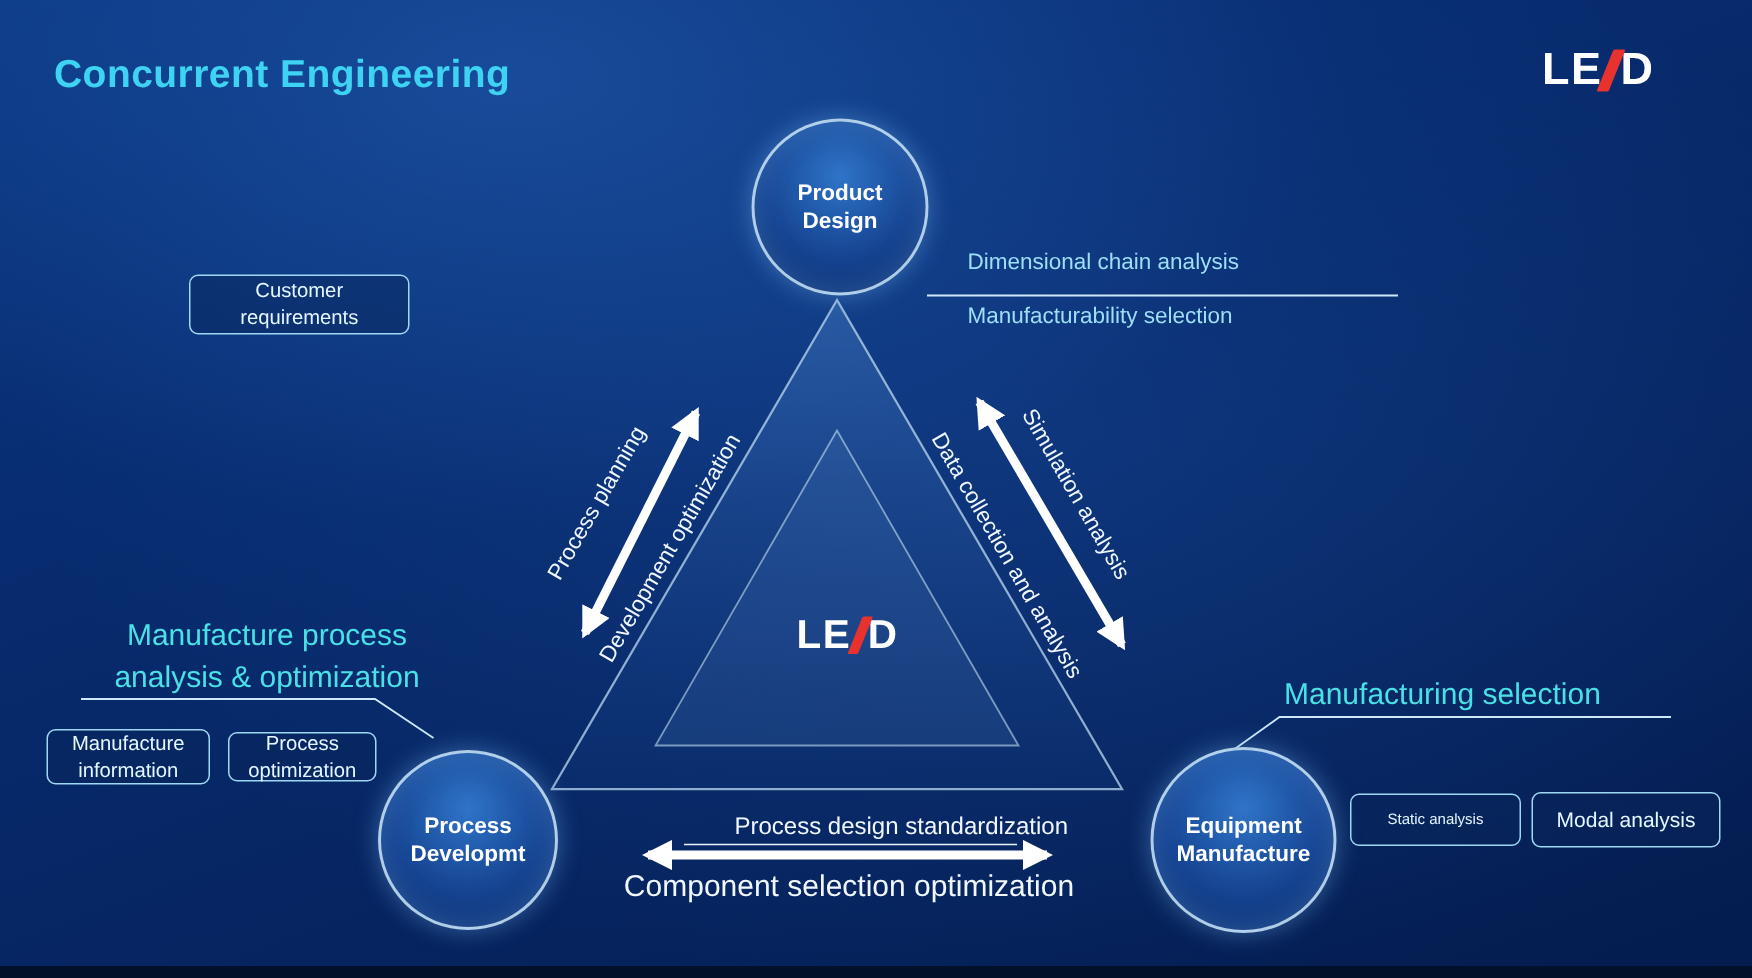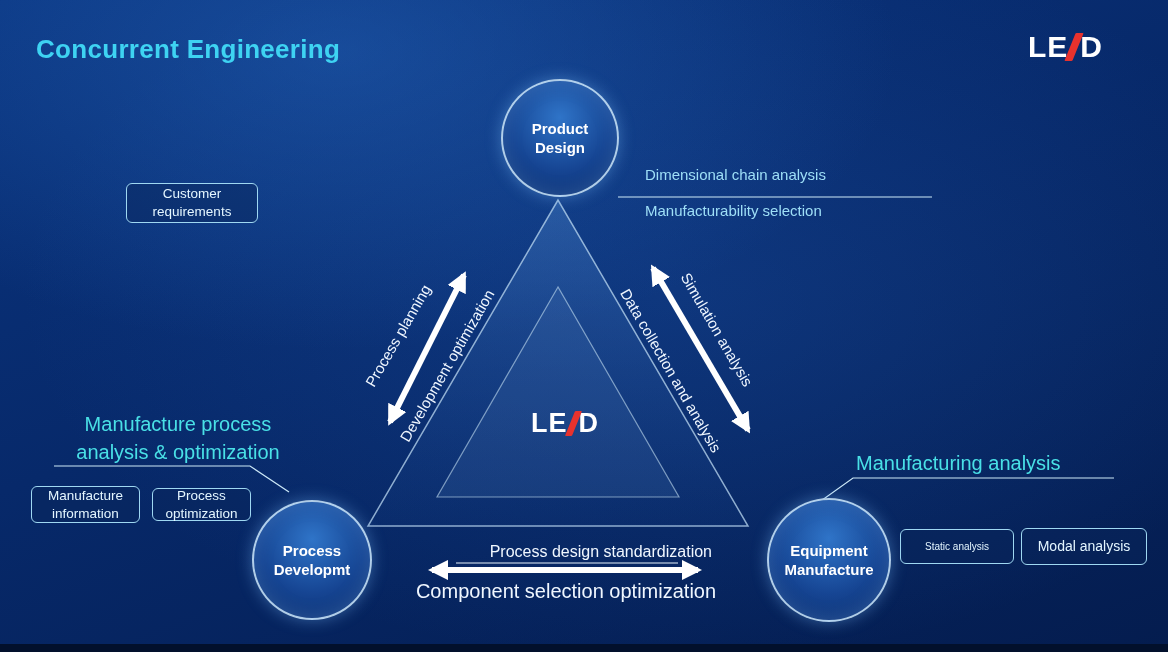--- a/index.html
+++ b/index.html
@@ -46,21 +46,21 @@
   .node-equipment{left:767px;top:498px;width:120px;height:120px;}
 
   
   .infobox{
     border:1px solid #9fd8f2;border-radius:6px;
     background:rgba(8,38,92,0.45);
     color:#e4f6ff;font-size:13.5px;line-height:1.3;
     display:flex;align-items:center;justify-content:center;text-align:center;
     white-space:pre-line;padding:2px 6px;box-sizing:border-box;
   }
-  .box-customer{left:126px;top:183px;width:132px;height:40px;}
+  .box-customer{left:126px;top:183px;width:147px;height:40px;}
   .box-leadtech{left:272px;top:184px;width:202px;height:40px;}
   .box-minfo{left:31px;top:486px;width:109px;height:37px;}
   .box-popt{left:152px;top:488px;width:99px;height:33px;}
   .box-static{left:900px;top:529px;width:114px;height:35px;font-size:10px;}
   .box-modal{left:1021px;top:528px;width:126px;height:37px;font-size:14px;}
 
   
   .callout{color:#49e0e6;font-size:20px;white-space:pre-line;}
   .callout-left{left:38px;top:410px;width:280px;text-align:center;line-height:1.4;}
   .callout-right{left:856px;top:452px;}
@@ -138,21 +138,21 @@
   <div class="abs infobox box-popt">Process
 optimization</div>
   <div class="abs infobox box-static">Static analysis</div>
   <div class="abs infobox box-modal">Modal analysis</div>
 
   <div class="abs analysis an-dim">Dimensional chain analysis</div>
   <div class="abs analysis an-manu">Manufacturability selection</div>
 
   <div class="abs callout callout-left">Manufacture process
 analysis &amp; optimization</div>
-  <div class="abs callout callout-right">Manufacturing analysis</div>
+  <div class="abs callout callout-right">Manufacturing selection</div>
 
   <div class="abs edge-label rot-l lab-pp">Process planning</div>
   <div class="abs edge-label rot-l lab-do">Development optimization</div>
   <div class="abs edge-label rot-r lab-dc">Data collection and analysis</div>
   <div class="abs edge-label rot-r lab-sa">Simulation analysis</div>
   <div class="abs edge-label lab-bt">Process design standardization</div>
   <div class="abs edge-label lab-bb">Component selection optimization</div>
 
   <div class="abs bottom-bar"></div>
 </div>

